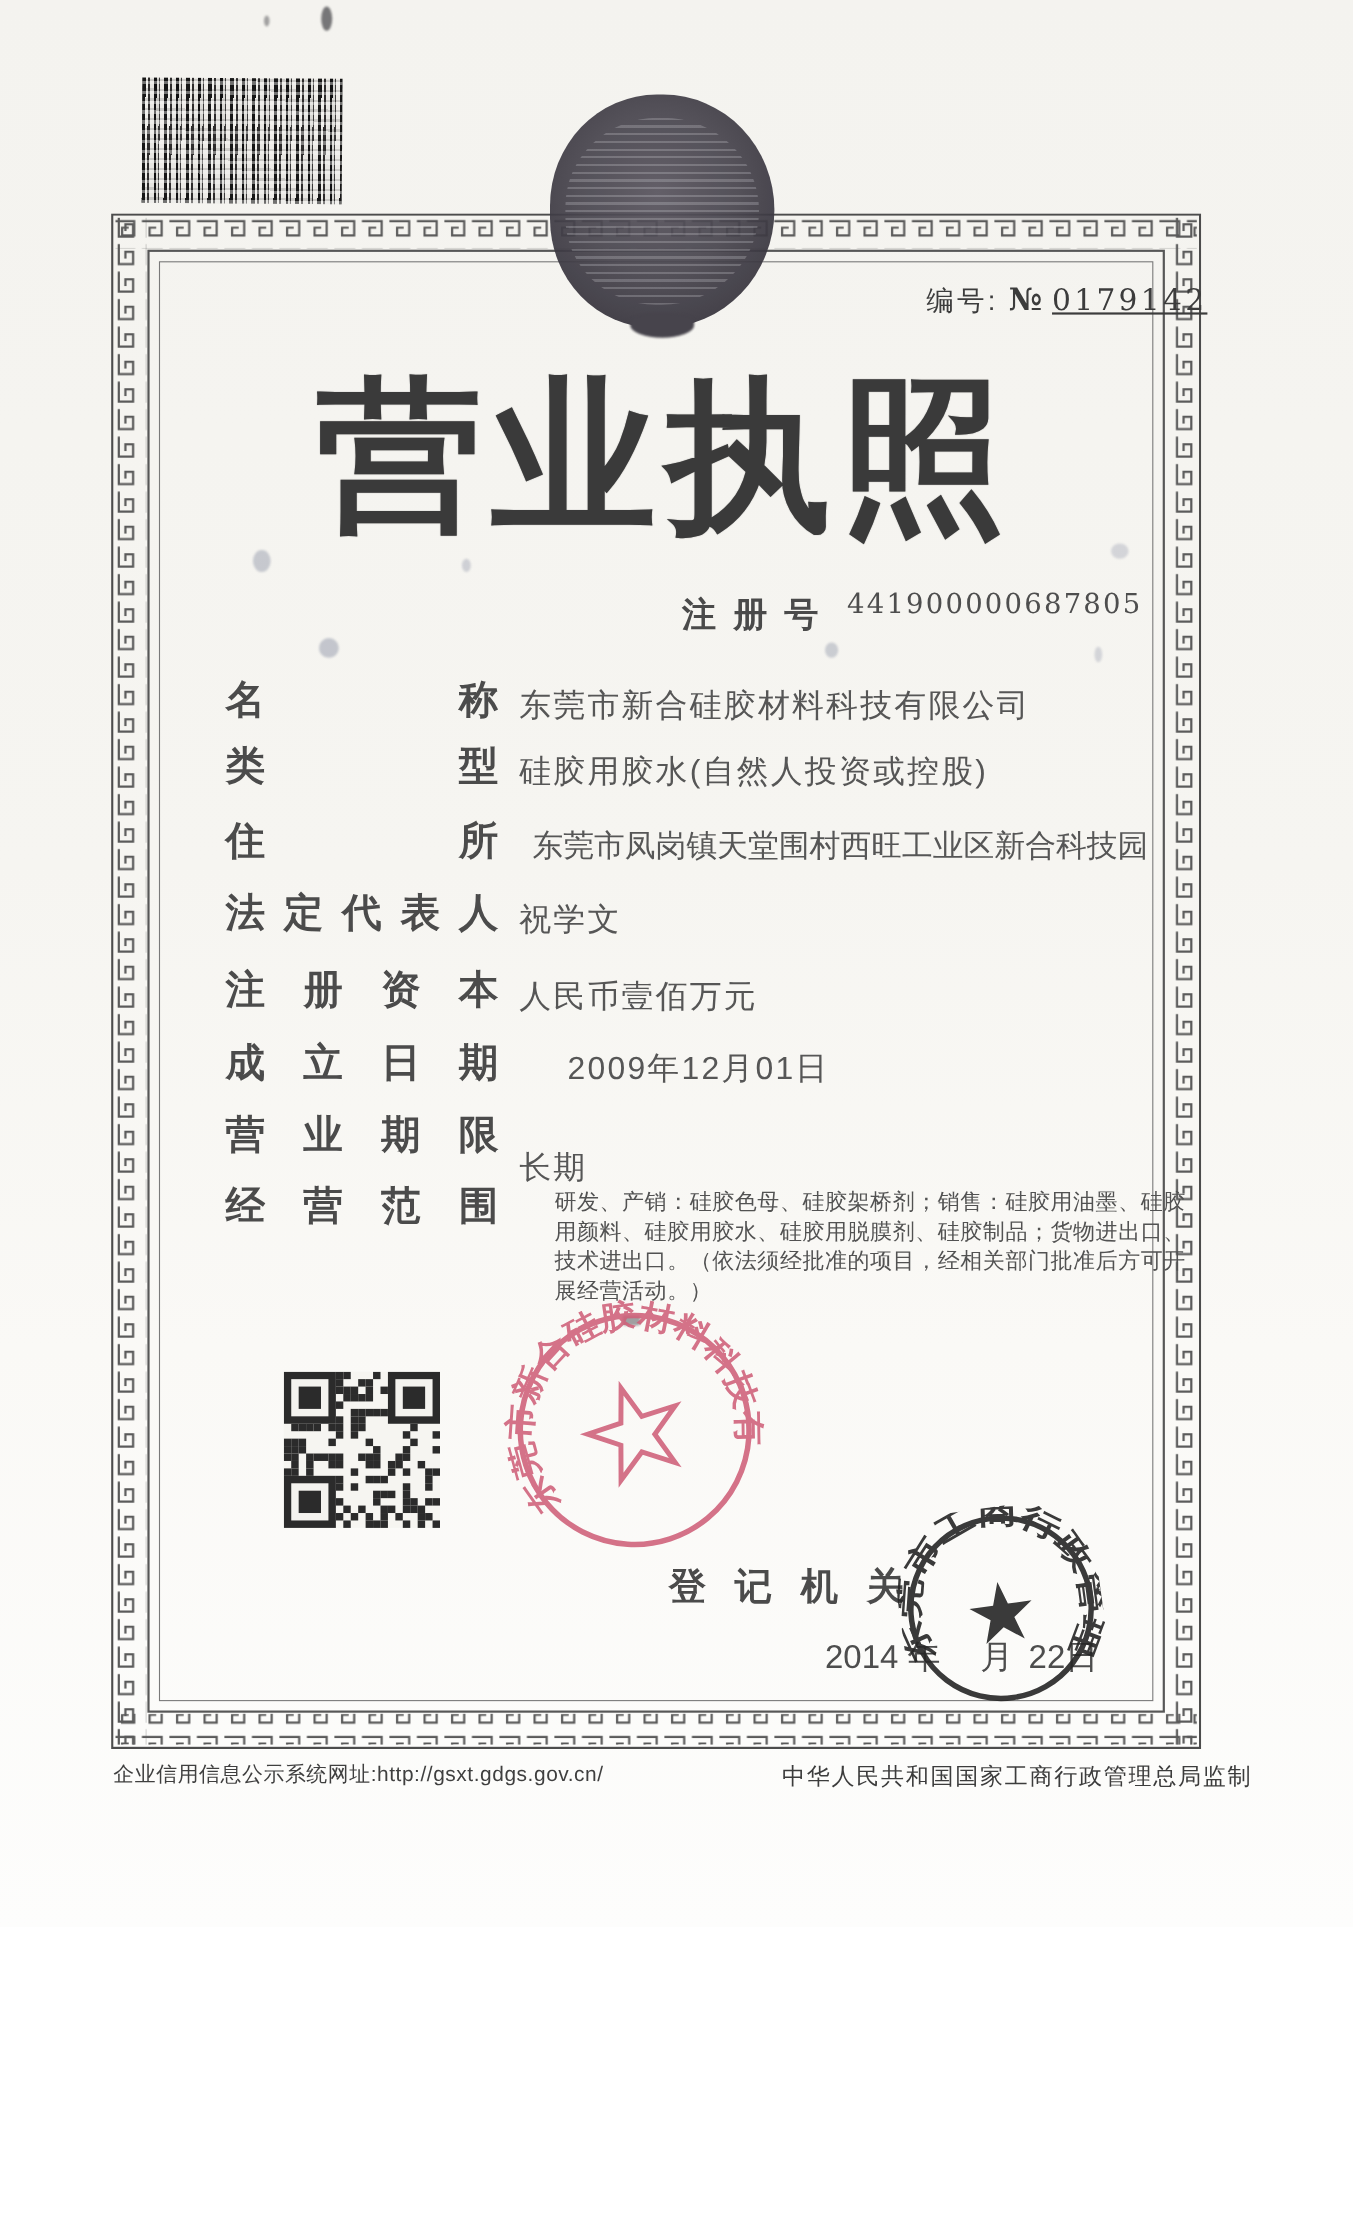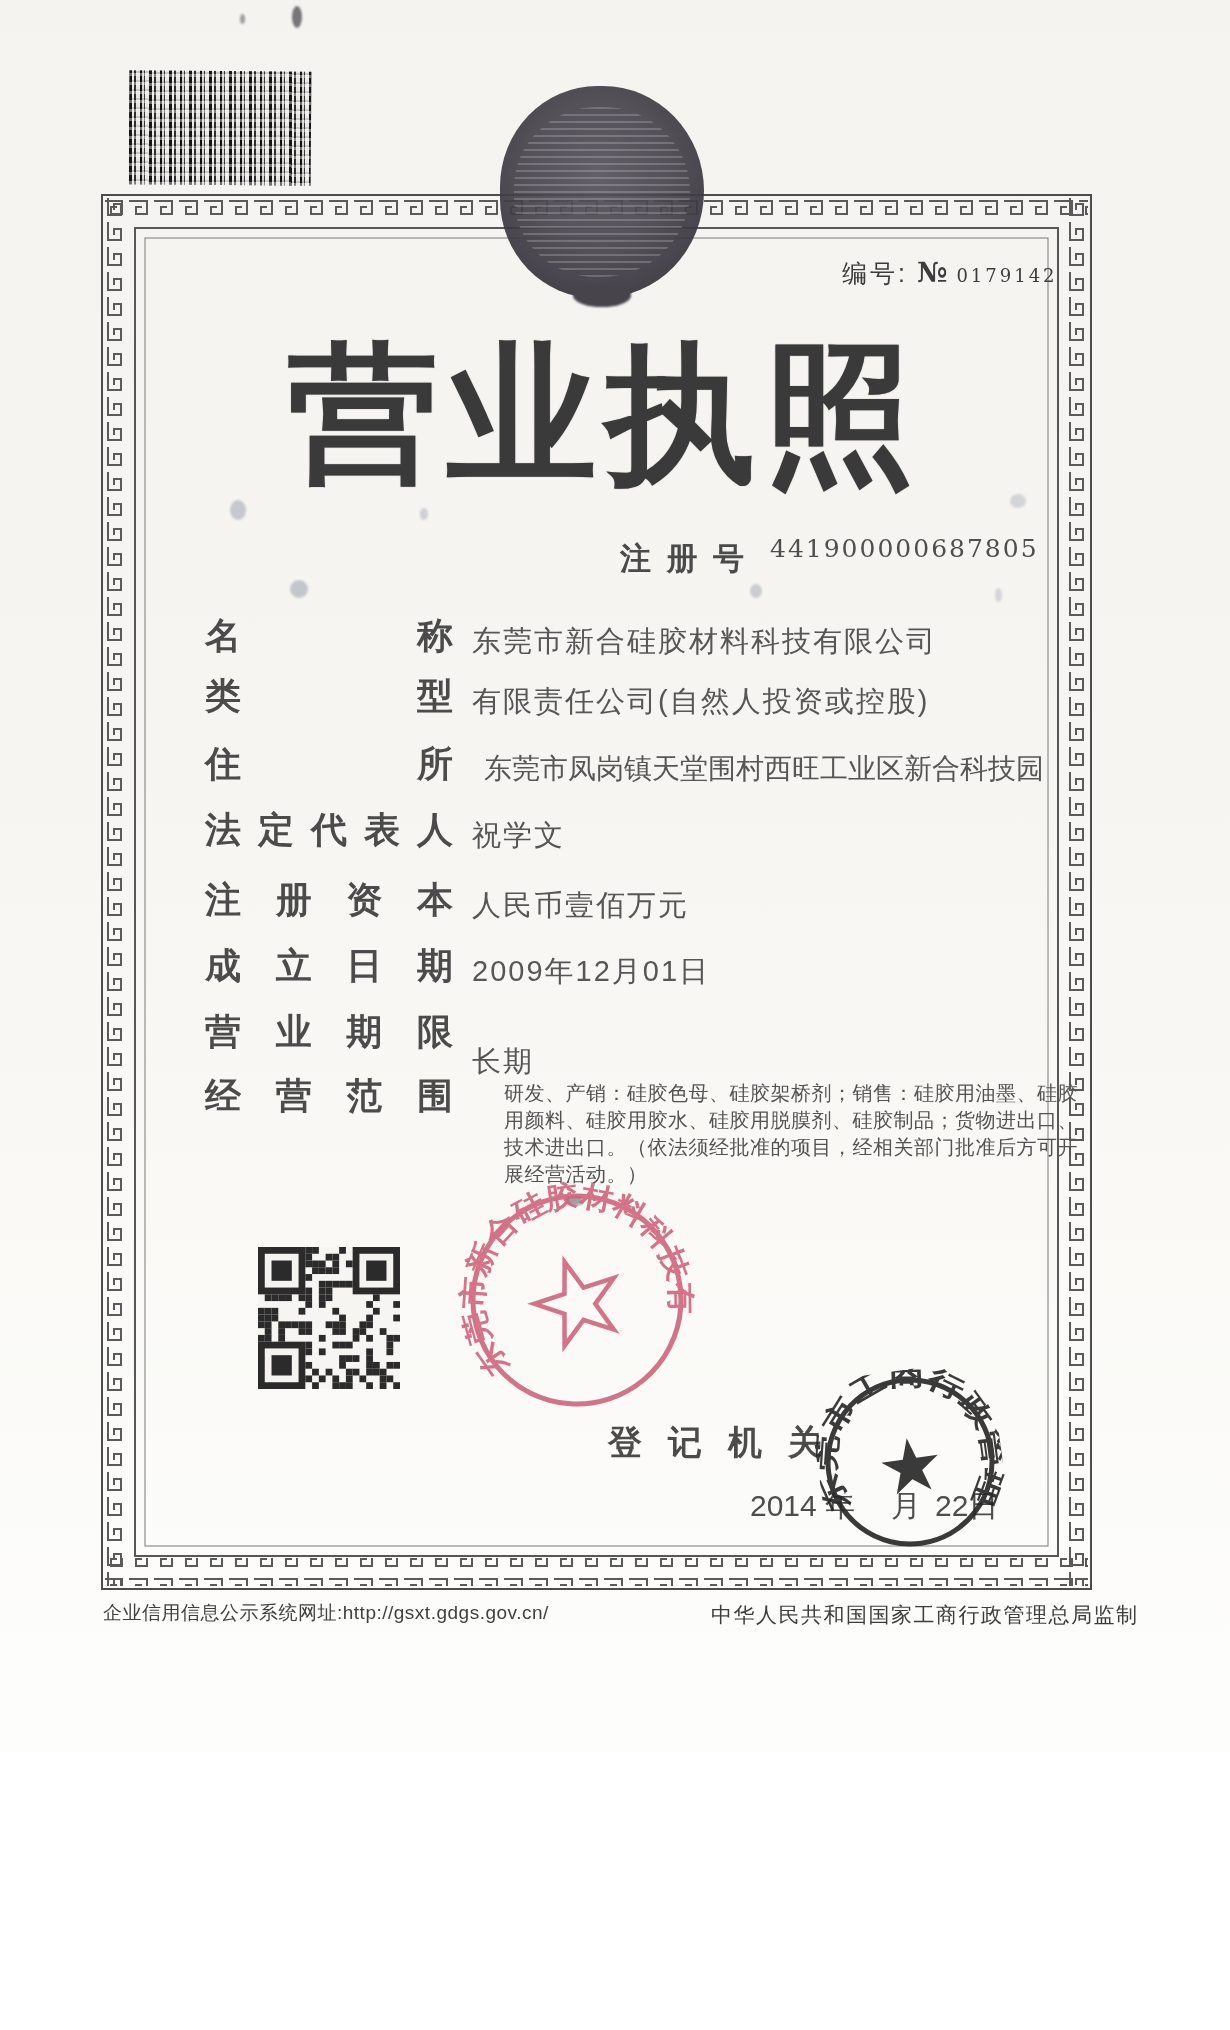--- a/index.html
+++ b/index.html
@@ -22,21 +22,21 @@
   .emblem::before{content:"";position:absolute;inset:10% 7%;border-radius:inherit;
     background:repeating-linear-gradient(0deg,rgba(235,235,240,.22) 0 2px,transparent 2px 7px);}
   .emblem::after{content:"";position:absolute;left:36%;bottom:-9px;width:28%;height:22px;
     background:#3a3740;border-radius:40% 40% 55% 55%;filter:blur(1.2px);}
 
   .frame{left:101px;top:194px;z-index:1;}
 
   .serial{left:842px;top:256px;display:flex;align-items:baseline;gap:9px;color:#3c3c3c;z-index:4;}
   .serial .lbl{font-size:25px;letter-spacing:3px;}
   .serial .sym{font-family:"DejaVu Serif",serif;font-weight:bold;font-size:28px;}
-  .serial .num{font-family:"DejaVu Serif",serif;font-size:18px;letter-spacing:3px;}
+  .serial .num{font-family:"DejaVu Serif",serif;font-size:27px;letter-spacing:3px;text-decoration:underline;}
 
   .title{left:288px;top:330px;width:626px;height:168px;display:flex;justify-content:space-between;
     font-size:150px;line-height:168px;font-weight:900;color:#3a3a3a;z-index:4;
     text-shadow:0 0 1px rgba(60,60,60,.6);}
 
   .regline{z-index:4;color:#4a4a4a;}
   .reg-label{left:620px;top:538px;width:124px;display:flex;justify-content:space-between;
     font-size:31px;font-weight:600;}
   .reg-number{left:770px;top:534px;font-family:"DejaVu Serif",serif;font-size:25px;
     letter-spacing:2px;color:#4e4e4e;}
@@ -122,21 +122,21 @@
   <div class="abs f-label" style="top:612px;">
       <span>名</span>
       <span>称</span>
     </div>
   <div class="abs f-value" style="top:622px;">东莞市新合硅胶材料科技有限公司</div>
 
   <div class="abs f-label" style="top:672px;">
       <span>类</span>
       <span>型</span>
     </div>
-  <div class="abs f-value" style="top:682px;">有限责任公司(自然人投资或控股)</div>
+  <div class="abs f-value" style="top:682px;">硅胶用胶水(自然人投资或控股)</div>
 
   <div class="abs f-label" style="top:740px;">
       <span>住</span>
       <span>所</span>
     </div>
   <div class="abs f-value addr" style="top:750px;">东莞市凤岗镇天堂围村西旺工业区新合科技园</div>
 
   <div class="abs f-label" style="top:806px;">
       <span>法</span>
       <span>定</span>
@@ -153,21 +153,21 @@
       <span>本</span>
     </div>
   <div class="abs f-value" style="top:886px;">人民币壹佰万元</div>
 
   <div class="abs f-label" style="top:942px;">
       <span>成</span>
       <span>立</span>
       <span>日</span>
       <span>期</span>
     </div>
-  <div class="abs f-value" style="top:952px;">2009年12月01日</div>
+  <div class="abs f-value" style="top:952px;margin-left:44px;">2009年12月01日</div>
 
   <div class="abs f-label" style="top:1008px;">
       <span>营</span>
       <span>业</span>
       <span>期</span>
       <span>限</span>
     </div>
   <div class="abs f-value" style="top:1042px;">长期</div>
 
   <div class="abs f-label" style="top:1072px;">

